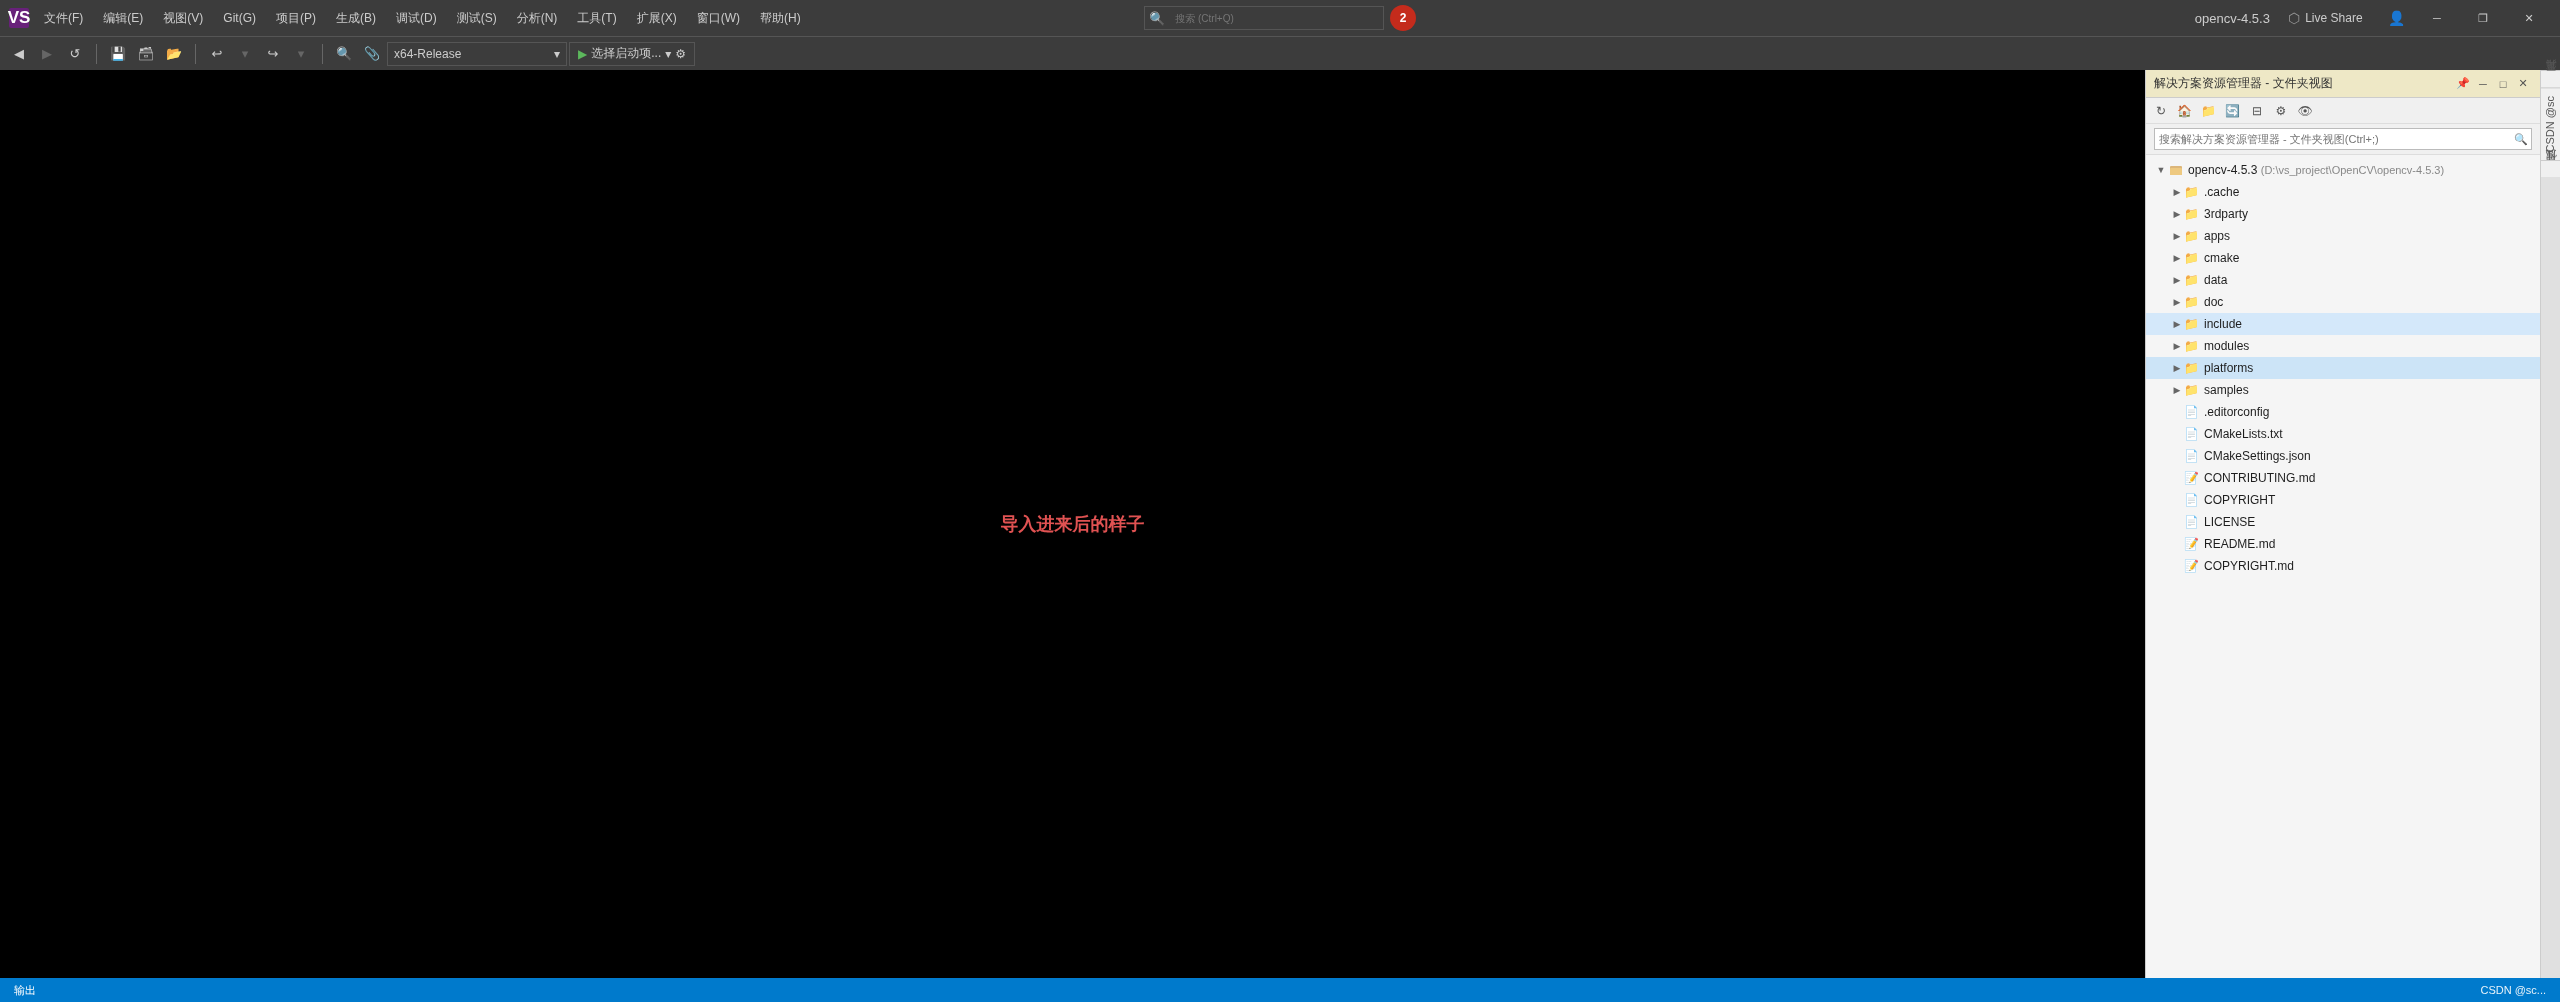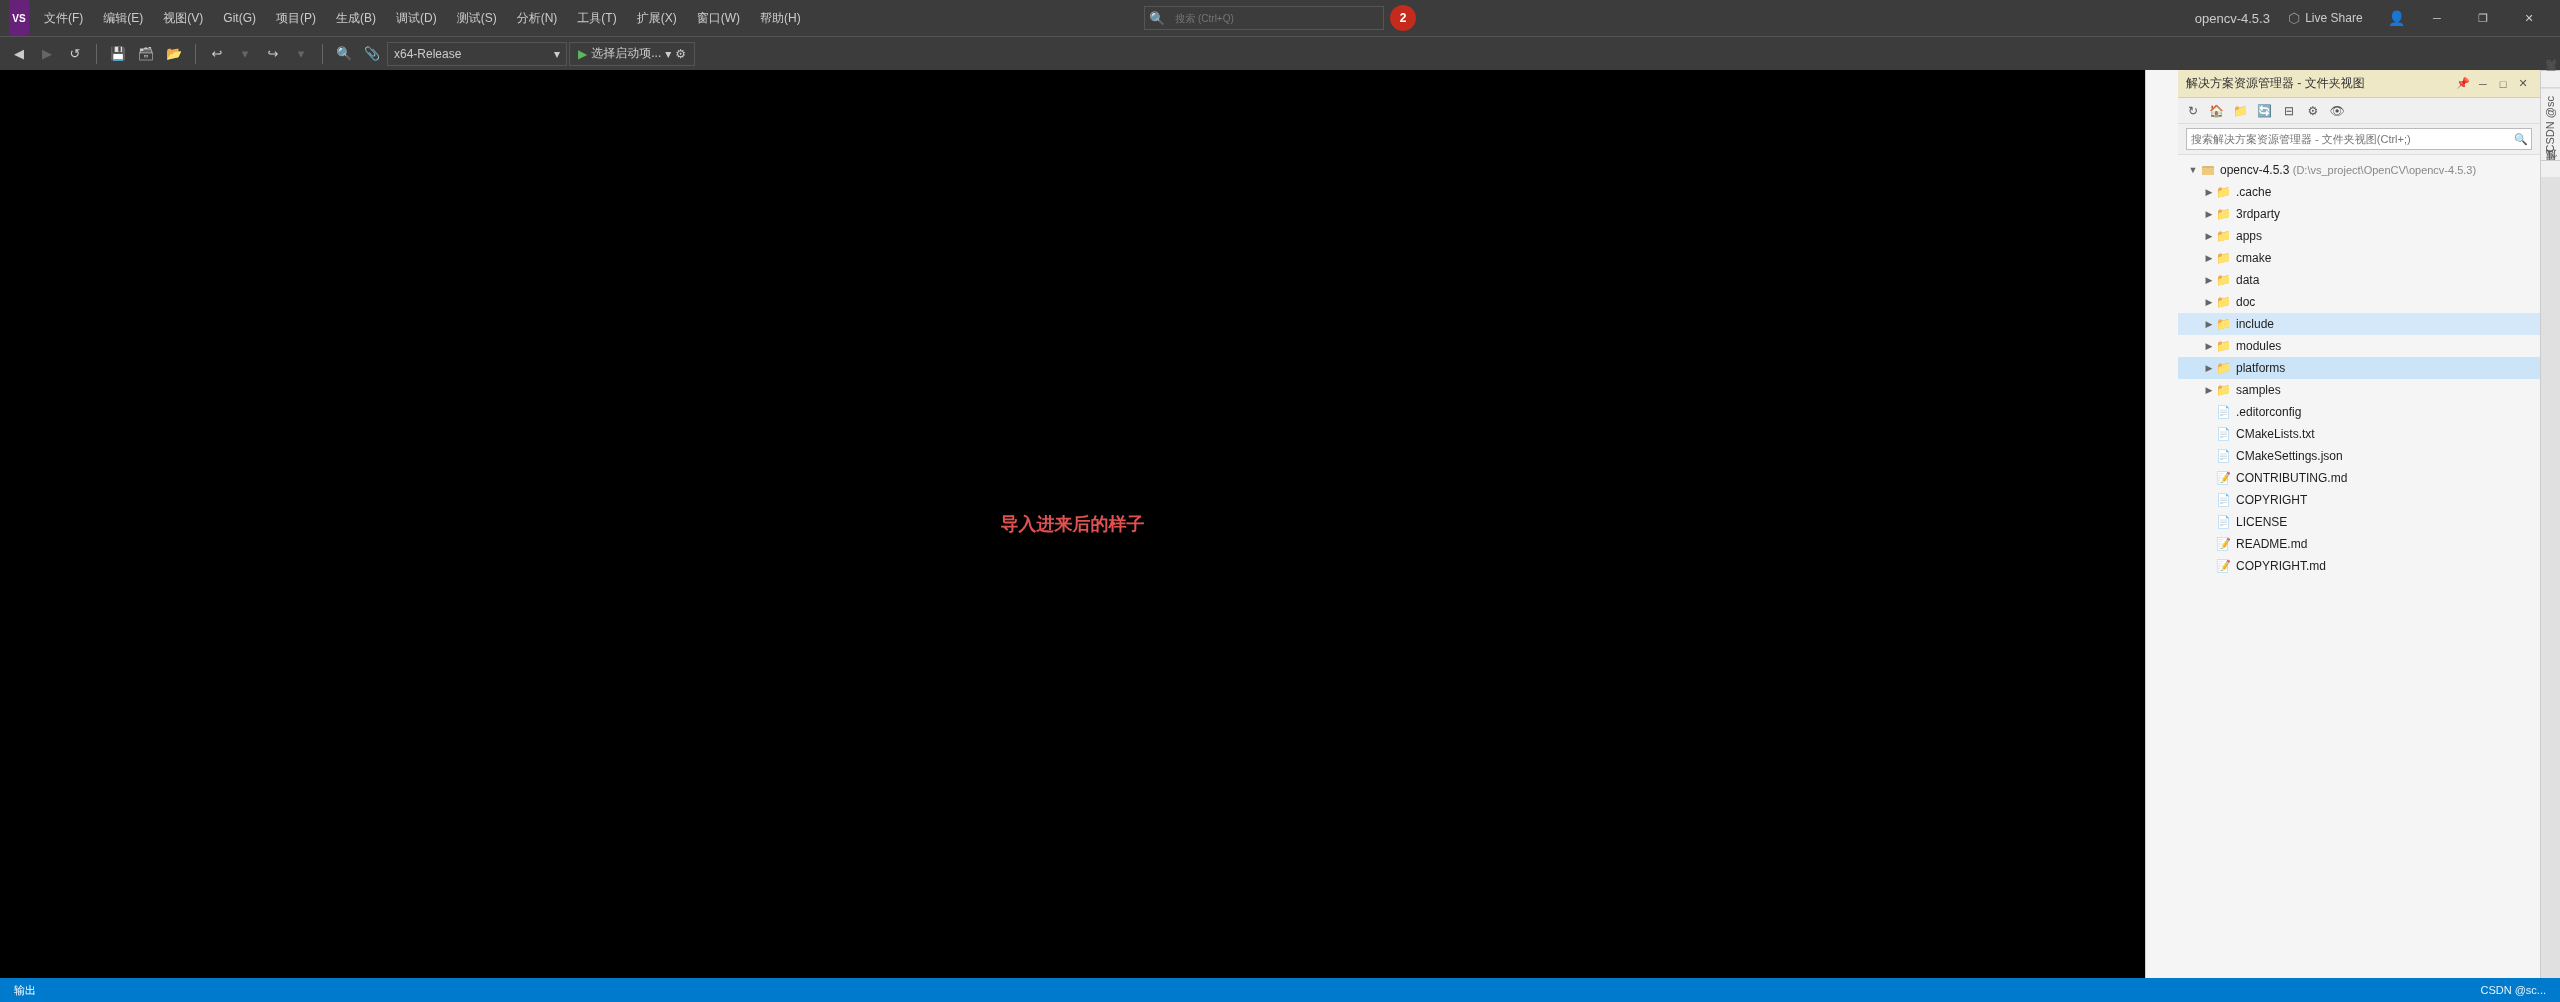--- a/index.html
+++ b/index.html
@@ -24,24 +24,24 @@
     #title-bar .app-icon {
       width: 22px;
       height: 22px;
       margin-right: 6px;
       display: flex;
       align-items: center;
       justify-content: center;
     }
     .vs-icon {
       width: 20px;
-      height: 36px;
+      height: 20px;
       background: #68217a;
       color: white;
-      font-size: 10px;
+      font-size: 17px;
       font-weight: bold;
       display: flex;
       align-items: center;
       justify-content: center;
       border-radius: 2px;
     }
     #title-bar .menu-bar {
       display: flex;
       align-items: center;
       gap: 4px;
@@ -203,21 +203,20 @@
     }
 
     
     #solution-explorer {
       width: 395px;
       background: #f5f5f5;
       border-left: 1px solid #ccc;
       display: flex;
       flex-direction: column;
       height: 100%;
-      padding-left: 32px;
     }
     .panel-title-bar {
       display: flex;
       align-items: center;
       justify-content: space-between;
       background: #eee8c6;
       height: 28px;
       padding: 0 8px;
       border-bottom: 1px solid #ccc;
     }

